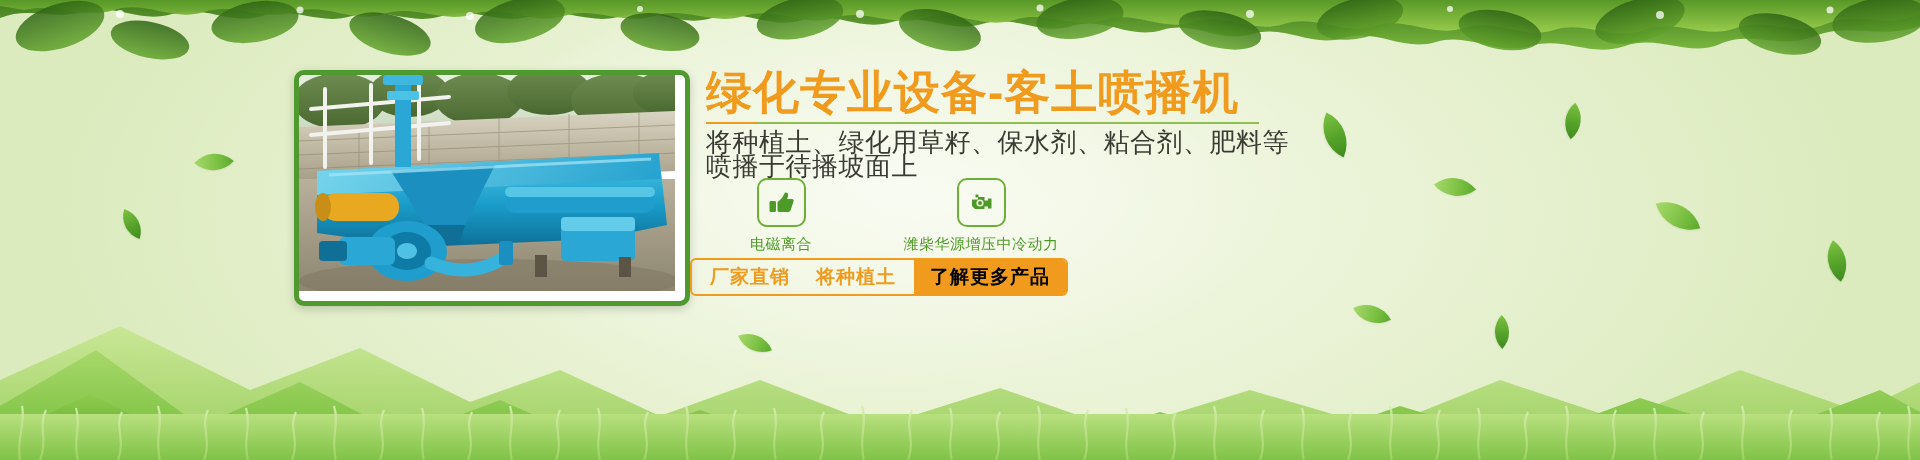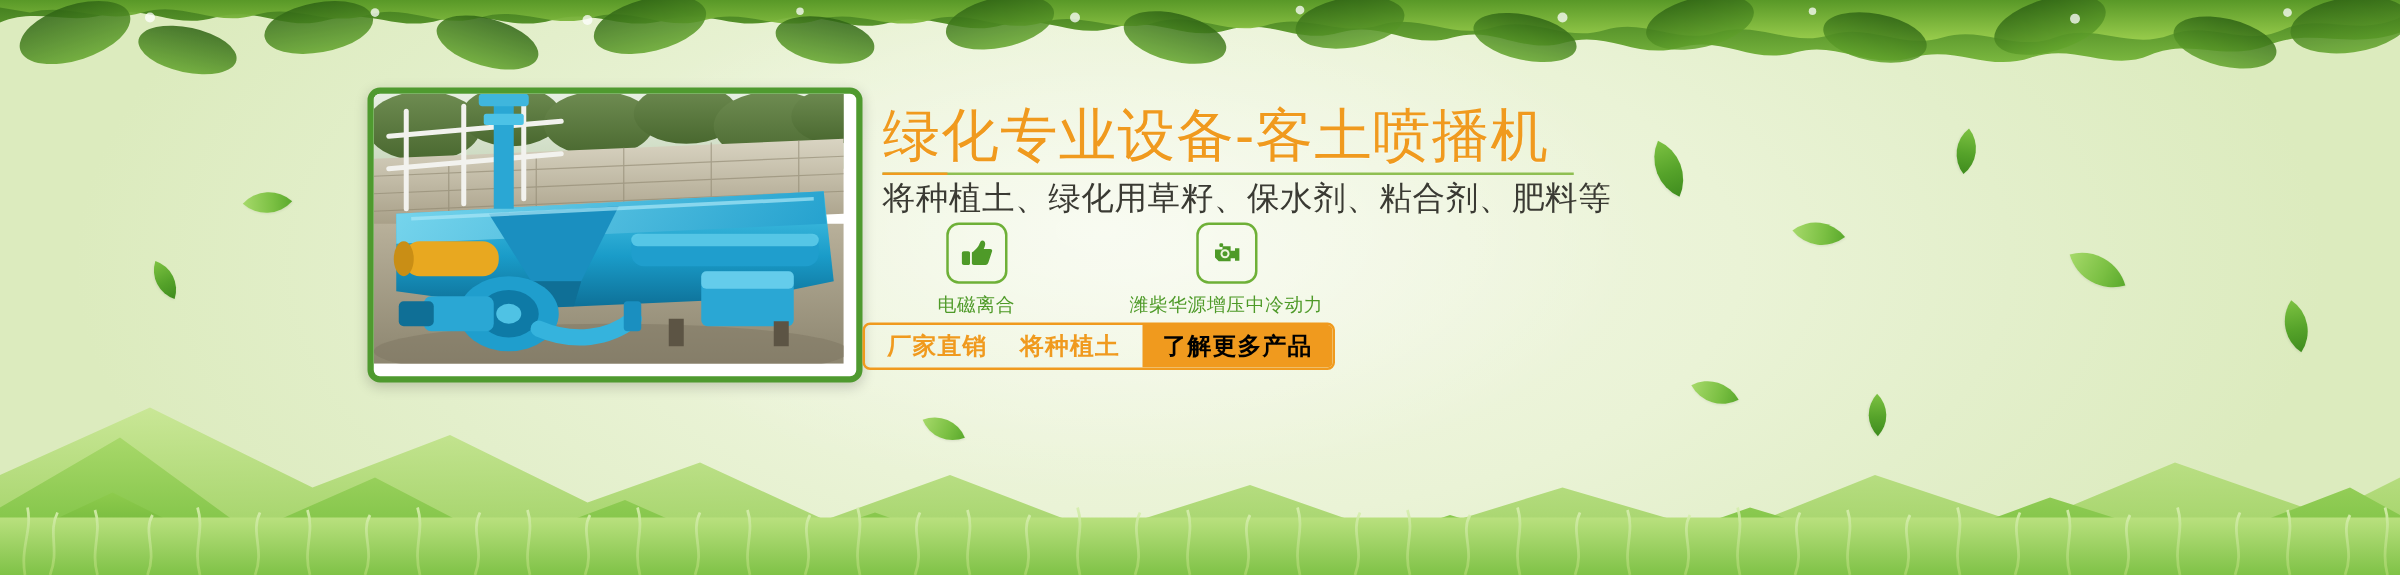--- a/index.html
+++ b/index.html
@@ -35,22 +35,22 @@
   
   .photo-frame{
     position:absolute;left:294px;top:70px;width:386px;height:226px;
     border:5px solid #4f9a2f;border-radius:10px;background:#fff;
     box-shadow:0 3px 10px rgba(0,0,0,.18);overflow:hidden;
   }
   .photo{position:absolute;inset:0;overflow:hidden;border-radius:5px;}
   
   .content{position:absolute;left:706px;top:66px;width:700px;}
   .title{
-    font-size:46px;line-height:52px;font-weight:normal;color:#f09a1e;
-    letter-spacing:1px;white-space:nowrap;margin:16px 0 4px 0;
+    font-size:46px;line-height:52px;font-weight:bold;color:#f09a1e;
+    letter-spacing:1px;white-space:nowrap;margin:0 0 4px 0;
     text-shadow:0 1px 0 rgba(255,255,255,.45);
   }
   .divider{position:relative;width:553px;height:2px;margin:3px 0 6px 0;background:#8fbf52;}
   .divider:before{content:"";position:absolute;left:0;top:0;width:52px;height:2px;background:#f09a1e;}
   .subtitle{font-size:26px;line-height:24px;color:#3a3a33;white-space:nowrap;margin:0;letter-spacing:.5px;}
   .features{position:absolute;left:706px;top:178px;width:700px;}
   .feat-row{display:flex;align-items:center;gap:0;}
   .feat{display:flex;flex-direction:column;align-items:center;}
   .feat-icon{
     width:45px;height:45px;border:2px solid #6eb037;border-radius:10px;
@@ -344,20 +344,21 @@
 
         <path d="M30,100 L352,84" stroke="#a9e7f7" stroke-width="3" opacity=".7"></path>
       </svg>
     </div>
   </div>
 
   <div class="content">
     <h1 class="title">绿化专业设备-客土喷播机</h1>
     <div class="divider"></div>
     <p class="subtitle">将种植土、绿化用草籽、保水剂、粘合剂、肥料等</p>
+    <p class="subtitle">喷播于待播坡面上</p>
   </div>
 
   <div class="features">
     <div class="feat-row">
 
       <div class="feat" style="width:150px;">
         <div class="feat-icon">
           <svg width="28" height="28" viewBox="0 0 28 28" fill="#4e9a28" aria-hidden="true">
             <path d="M2.5,13.5 C2.5,12.6 3.2,12 4.1,12 L7.6,12 C8.4,12 9,12.6 9,13.4 L9,21.5
                      C9,22.3 8.4,23 7.6,23 L4.1,23 C3.2,23 2.5,22.3 2.5,21.4 Z"></path>

